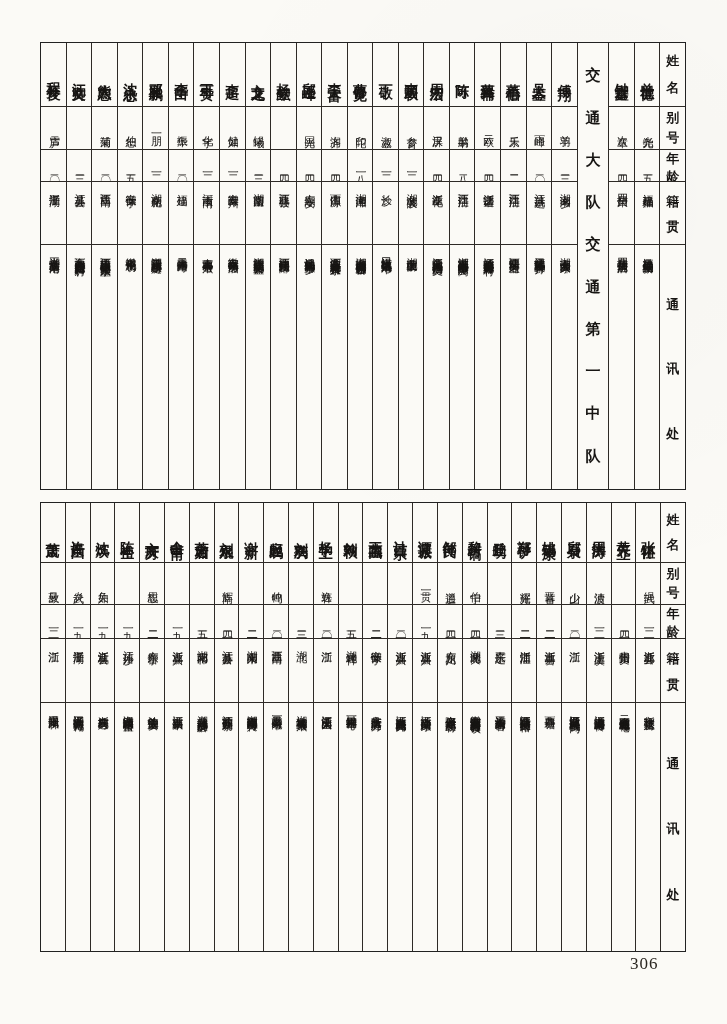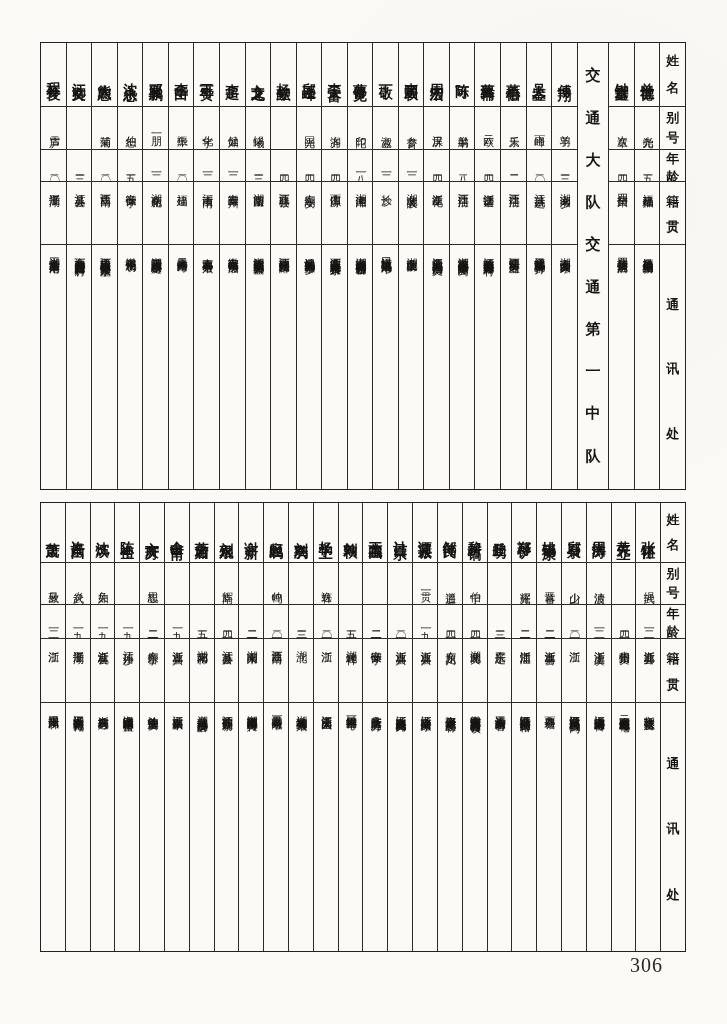--- a/index.html
+++ b/index.html
@@ -43,21 +43,21 @@
   
   .header-col .cell{align-items:stretch;}
   .hlabel{font-size:13px;font-weight:700;}
   
   .spread{display:flex;flex-direction:column;justify-content:space-evenly;align-items:center;height:100%;width:100%;}
   .spread span{display:block;}
   .title-cell{height:100%;}
   .title-cell .spread span{font-size:15px;font-weight:700;}
   .page-number{
     position:absolute;left:630px;top:954px;
-    font-size:20px;letter-spacing:1px;color:#2a2620;
+    font-size:17px;letter-spacing:1px;color:#2a2620;
   }
 </style>
 </head>
 <body>
 
 <div class="sheet">
 
   <div class="rtable t1" id="table1">
     <div class="grid" id="grid1">
       <div class="col header-col">

